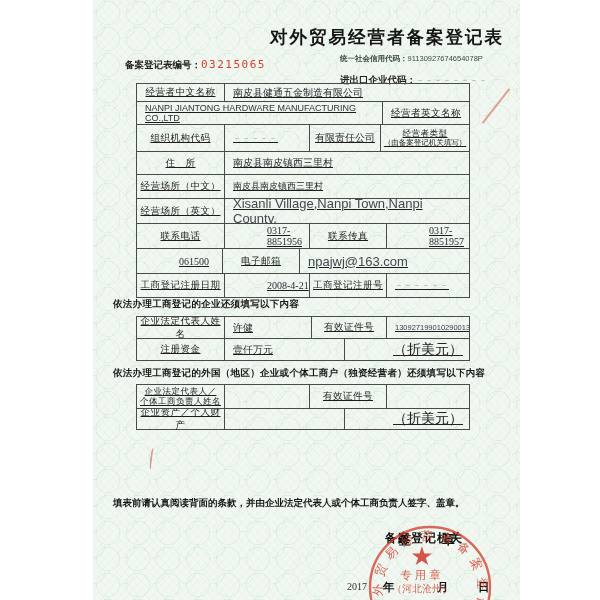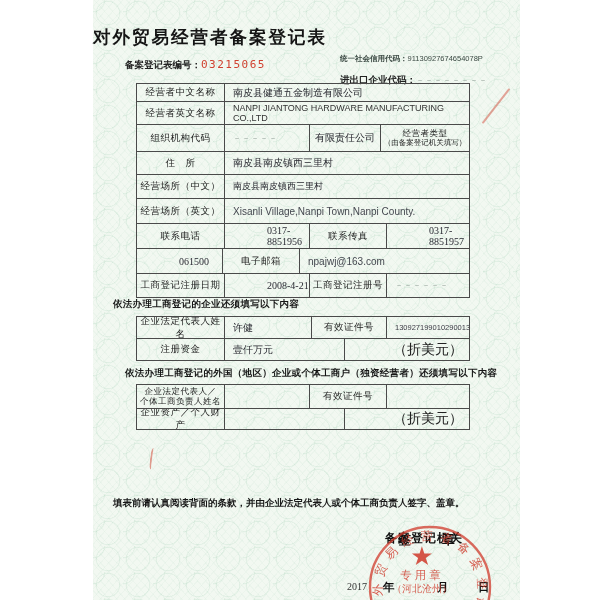--- a/index.html
+++ b/index.html
@@ -12,38 +12,38 @@
     background-color:#f2f8f1;
     background-image:
       radial-gradient(circle at 50% 50%, transparent 11px, rgba(116,184,146,.14) 11.5px, transparent 12.8px),
       radial-gradient(circle at 0% 0%, transparent 11px, rgba(116,184,146,.14) 11.5px, transparent 12.8px),
       repeating-linear-gradient(48deg, rgba(120,185,150,.055) 0 1px, transparent 1px 6px),
       repeating-linear-gradient(-48deg, rgba(120,185,150,.055) 0 1px, transparent 1px 6px);
     background-size:30px 26px,30px 26px,auto,auto;
   }
   .abs{position:absolute;}
   .title{
-    left:0;right:16px;top:25px;text-align:left;
+    left:0;right:16px;top:25px;text-align:right;
     font-size:17.5px;font-weight:bold;letter-spacing:2px;color:#151515;
     font-family:"Liberation Serif","DejaVu Serif",serif;
   }
   .meta-label{font-size:9.5px;font-weight:bold;color:#222;}
   .red-num{color:#d0402f;font-size:11px;letter-spacing:1.5px;font-family:"DejaVu Sans Mono",monospace;}
   .tiny{font-size:7.5px;color:#3c4a44;}
   .dash{color:#8d9a93;font-size:8px;letter-spacing:1px;}
   .tb{position:absolute;left:43px;width:334px;border:1px solid #4a4a4a;box-sizing:border-box;}
   .tr{display:flex;box-sizing:border-box;}
   .tr + .tr{border-top:1px solid #4a4a4a;}
-  .td{box-sizing:border-box;display:flex;align-items:center;justify-content:center;overflow:hidden;}
+  .td{box-sizing:border-box;display:flex;align-items:center;justify-content:center;overflow:hidden;text-decoration:underline;}
   .td + .td{border-left:1px solid #4a4a4a;}
   .lab{font-size:9.5px;color:#1c1c1c;letter-spacing:.5px;text-align:center;}
   .val{justify-content:flex-start;padding-left:8px;}
   .cn{font-family:"Liberation Serif","DejaVu Serif",serif;font-size:10px;color:#26262e;}
   .en{font-size:9px;color:#333;}
-  .en-sm{font-size:10px;color:#44474f;}
+  .en-sm{font-size:13px;color:#44474f;}
   .num{font-family:"Liberation Serif","DejaVu Serif",serif;font-size:10px;color:#2a2a33;padding-left:34px;}
   .idnum{font-size:7.5px;color:#3a3a44;}
   .two-line{display:flex;flex-direction:column;align-items:center;justify-content:center;line-height:1.15;}
   .sub{font-size:7.5px;color:#222;}
   .sec-head{font-size:9.5px;font-weight:bold;color:#161616;letter-spacing:.3px;}
   .usd{justify-content:flex-end;padding-right:6px;font-size:14px;color:#222;}
   .footer-note{font-size:9.5px;font-weight:bold;color:#161616;}
   .stamp-black{font-weight:bold;color:#111;z-index:5;}
   .seal-svg{z-index:6;pointer-events:none;}
   .red-line{background:rgba(214,92,76,.55);width:2px;border-radius:2px;z-index:4;}
@@ -73,25 +73,25 @@
   <div class="tb" style="top:83px;">
     <div class="tr" style="height:17px">
       <div class="td lab" style="width:87px">
           <span>经营者中文名称</span>
         </div>
       <div class="td val" style="flex:1">
           <span class="cn">南皮县健通五金制造有限公司</span>
         </div>
     </div>
     <div class="tr" style="height:23px">
+      <div class="td val" style="flex:1">
+          <span class="en">NANPI JIANTONG HARDWARE MANUFACTURING CO.,LTD</span>
+        </div>
       <div class="td lab" style="width:87px">
           <span>经营者英文名称</span>
-        </div>
-      <div class="td val" style="flex:1">
-          <span class="en">NANPI JIANTONG HARDWARE MANUFACTURING CO.,LTD</span>
         </div>
     </div>
     <div class="tr" style="height:27px">
       <div class="td lab" style="width:87px">
           <span>组织机构代码</span>
         </div>
       <div class="td val" style="width:85px">
           <span class="dash">－－－－－</span>
         </div>
       <div class="td" style="flex:1">
@@ -191,21 +191,21 @@
         </div>
       <div class="td val" style="width:120px">
           <span class="cn">壹仟万元</span>
         </div>
       <div class="td usd" style="flex:1">
           <span>（折美元）</span>
         </div>
     </div>
   </div>
 
-  <div class="abs sec-head" style="left:32px;top:367px;">依法办理工商登记的外国（地区）企业或个体工商户（独资经营者）还须填写以下内容</div>
+  <div class="abs sec-head" style="left:20px;top:367px;">依法办理工商登记的外国（地区）企业或个体工商户（独资经营者）还须填写以下内容</div>
   <div class="tb" style="top:384px;">
     <div class="tr" style="height:23px">
       <div class="td" style="width:87px">
         <div class="two-line">
           <span class="lab" style="font-size:8.5px">企业法定代表人／</span>
           <span class="lab" style="font-size:8.5px">个体工商负责人姓名</span>
         </div>
       </div>
       <div class="td val" style="width:85px">
           <span class="cn"></span>

